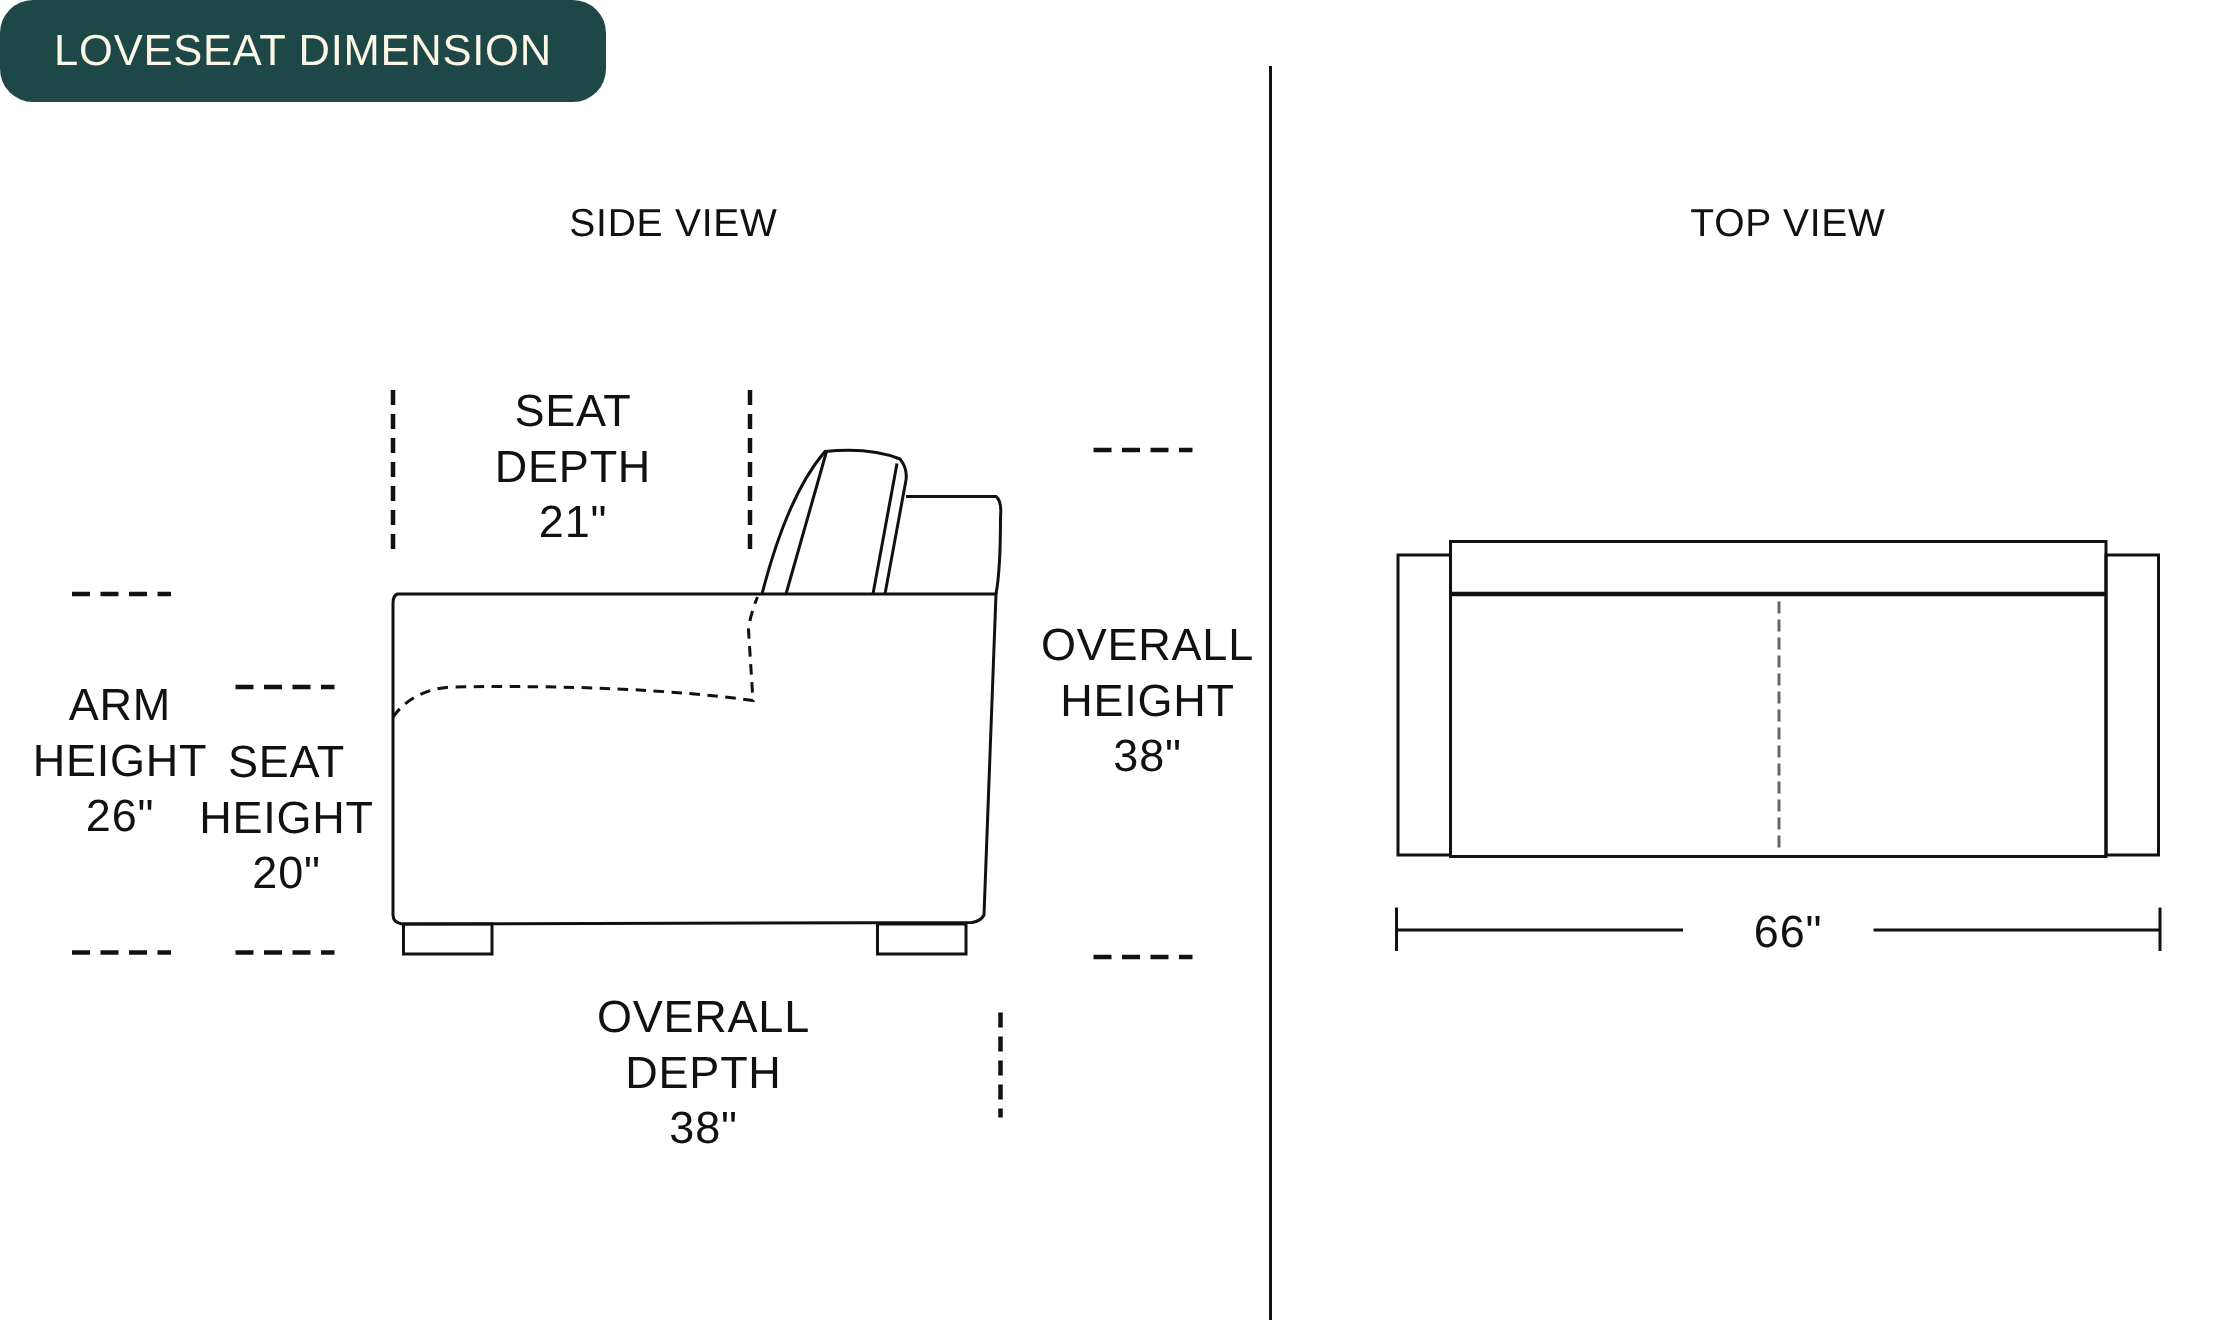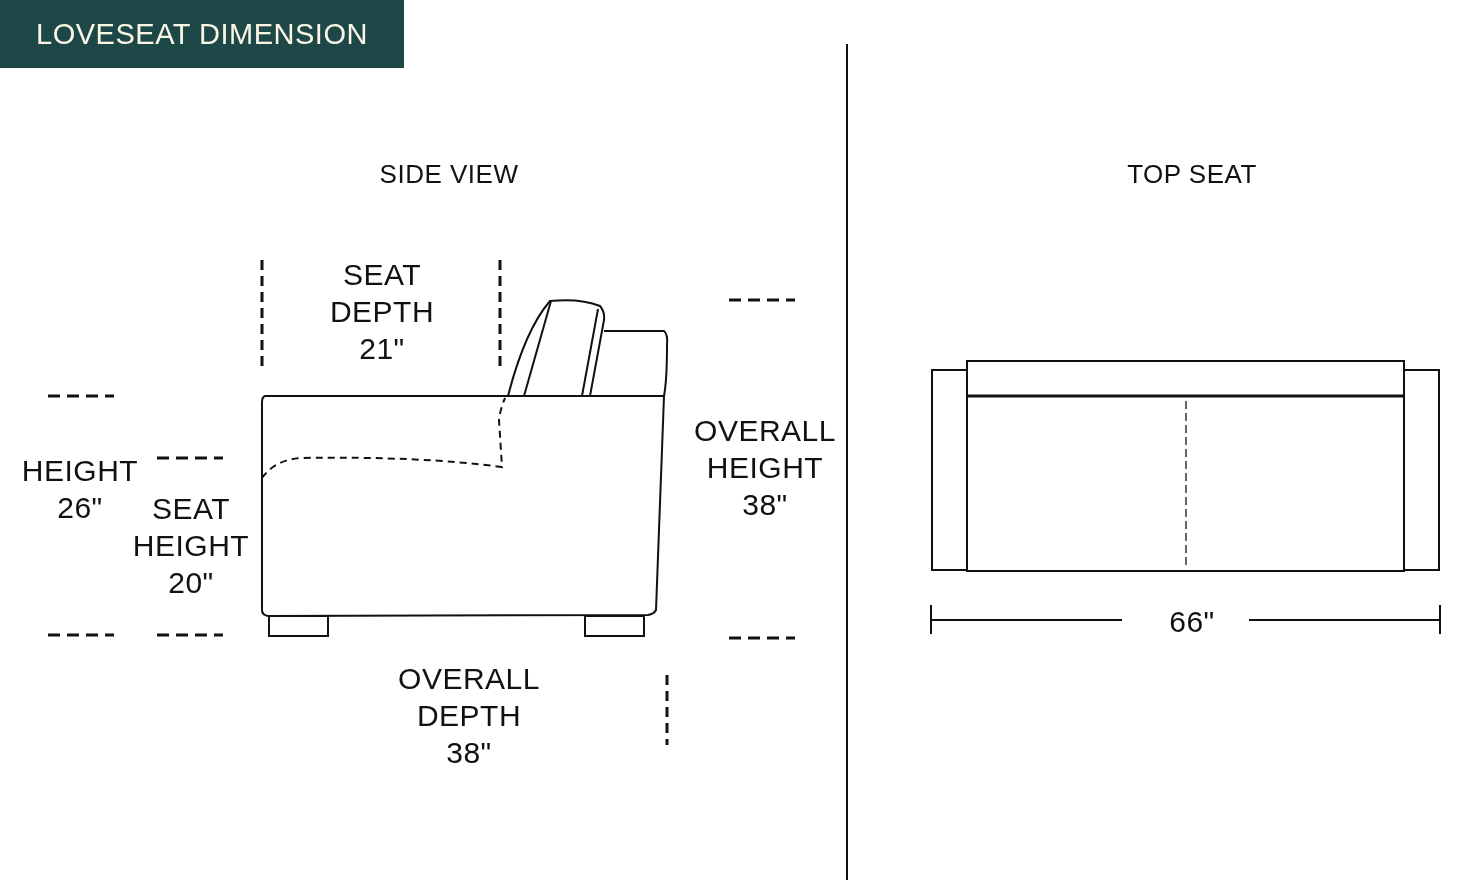--- a/index.html
+++ b/index.html
@@ -1,36 +1,36 @@
 <!DOCTYPE html>
 <html><head>
 <meta charset="utf-8">
 <style>
   html, body { margin:0; padding:0; background:#ffffff; }
   body { width:1480px; height:880px; position:relative; overflow:hidden;
          font-family:"Liberation Sans", "DejaVu Sans", sans-serif; color:#111; }
   .banner { position:absolute; left:0; top:0; width:404px; height:68px; background:#1e4848;
-            display:flex; align-items:center; justify-content:center; }
+            display:flex; align-items:center; justify-content:center;border-radius:22px; }
   .banner span { color:#fbf6e6; font-size:29px; letter-spacing:0.5px; }
   .divider { position:absolute; left:846px; top:44px; width:2px; height:836px; background:#111; }
-  .view-title { position:absolute; font-size:26px; letter-spacing:0.5px; text-align:center; width:300px;margin-top:26px; }
+  .view-title { position:absolute; font-size:26px; letter-spacing:0.5px; text-align:center; width:300px; }
   .label { position:absolute; font-size:30px; line-height:37px; text-align:center; width:160px; letter-spacing:0.5px; }
   svg.art { position:absolute; left:0; top:0; }
 </style>
 </head>
 <body>
 
 <div class="banner">
   <span>LOVESEAT DIMENSION</span>
 </div>
 
 <div class="divider"></div>
 
 <div class="view-title" style="left:299px; top:133px;">SIDE VIEW</div>
-<div class="view-title" style="left:1042px; top:133px;">TOP SEAT</div>
+<div class="view-title" style="left:1042px; top:133px;">TOP VIEW</div>
 
 <svg class="art" width="1480" height="880">
   <g stroke="#111" stroke-width="2" fill="none">
 
     <path d="M265 396 L664 396 L656 610 Q654 614 648 615 L268 616 Q262 615 262 610 L262 402 Q262 397 265 396 Z"></path>
 
     <rect x="269" y="616" width="59" height="20"></rect>
     <rect x="585" y="616" width="59" height="20"></rect>
 
     <path d="M508 396 Q525 330 550 301 Q580 298 600 306 Q605 312 604 320 L590 396"></path>
@@ -71,20 +71,21 @@
   </g>
 </svg>
 
 <div class="label" style="left:302px; top:256px;">
   <div>SEAT</div>
   <div>DEPTH</div>
   <div>21"</div>
 </div>
 
 <div class="label" style="left:0px; top:452px;">
+  <div>ARM</div>
   <div>HEIGHT</div>
   <div>26"</div>
 </div>
 
 <div class="label" style="left:111px; top:490px;">
   <div>SEAT</div>
   <div>HEIGHT</div>
   <div>20"</div>
 </div>
 

